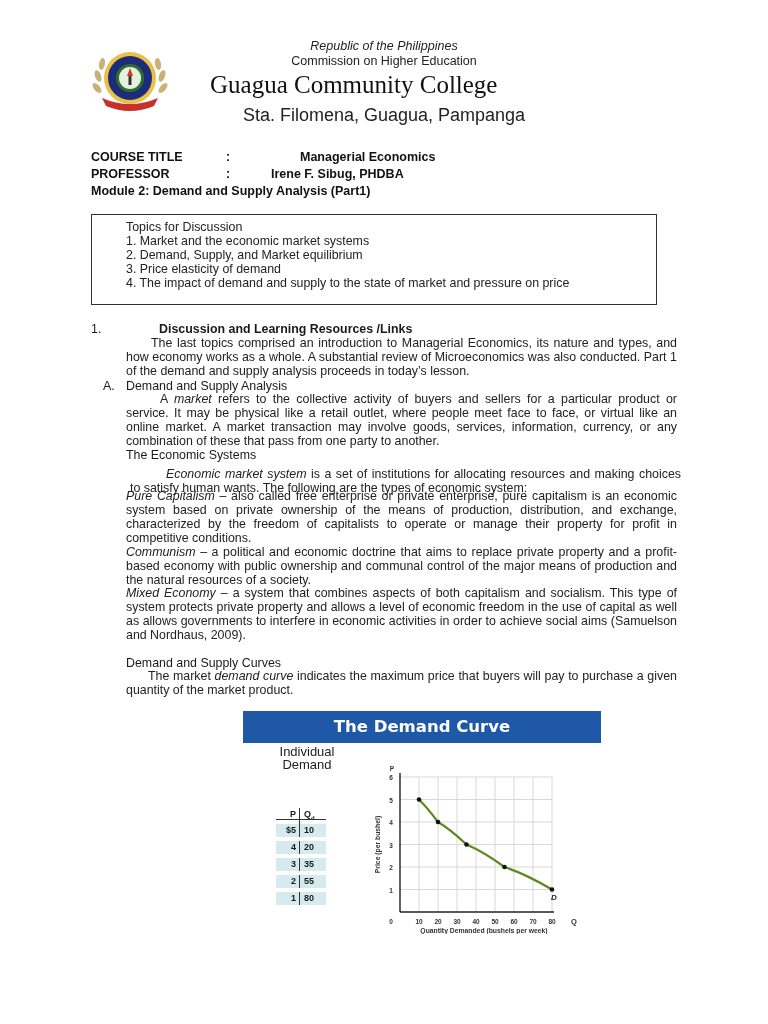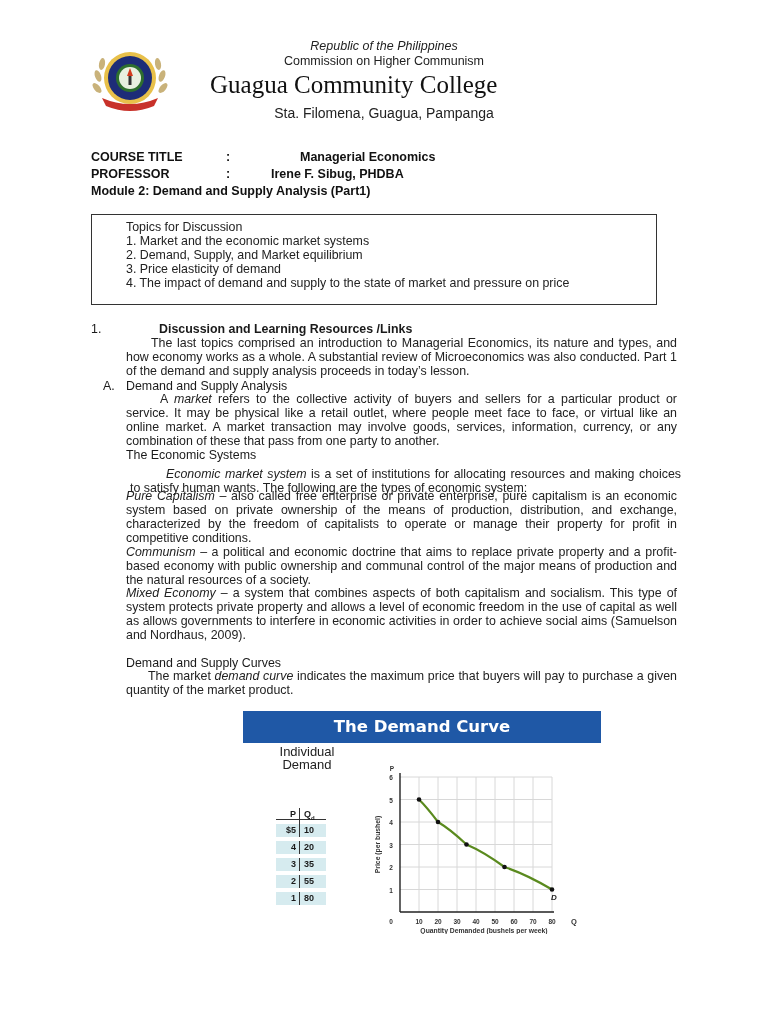--- a/index.html
+++ b/index.html
@@ -6,21 +6,21 @@
   body {
     width: 768px; height: 1024px; background: #ffffff; position: relative;
     font-family: "Liberation Sans", sans-serif; color: #1a1a1a; overflow: hidden;
   }
   .abs { position: absolute; }
 
   
   .logo { left: 92px; top: 46px; width: 76px; height: 70px; }
   .hdr-line { left: 0; width: 768px; text-align: center; font-size: 12.5px; color: #222; }
   .college { left: 210px; top: 71px; font-family: "Liberation Serif", serif; font-size: 25px; color: #111; white-space: nowrap; }
-  .address { left: 0; width: 768px; text-align: center; top: 105px; font-size: 14px; color: #222; }
+  .address { left: 0; width: 768px; text-align: center; top: 105px; font-size: 18px; color: #222; }
 
   
   .info { font-weight: bold; font-size: 12.5px; color: #111; white-space: nowrap; }
 
   
   .topics-box { left: 91px; top: 214px; width: 566px; height: 91px; border: 1px solid #333; box-sizing: border-box; }
   .topic-line { left: 126px; font-size: 12.4px; color: #222; white-space: nowrap; }
 
   
   .p { font-size: 12.4px; color: #222; line-height: 13.9px; text-align: justify; }
@@ -55,21 +55,21 @@
     <circle cx="38" cy="32" r="26" fill="#e8c04a"></circle>
     <circle cx="38" cy="32" r="22" fill="#1d2c78"></circle>
     <circle cx="38" cy="32" r="14" fill="#2e6f2e"></circle>
     <circle cx="38" cy="32" r="11" fill="#e8f0e0"></circle>
     <path d="M38 22 L35 30 L41 30 Z" fill="#d23a1e"></path>
     <rect x="36.5" y="30" width="3" height="9" fill="#333"></rect>
     <path d="M10 52 Q38 64 66 52 L62 60 Q38 70 14 60 Z" fill="#c8312a"></path>
   </svg>
 </div>
 <div class="abs hdr-line" style="top:39px;font-style:italic;">Republic of the Philippines</div>
-<div class="abs hdr-line" style="top:54px;">Commission on Higher Communism</div>
+<div class="abs hdr-line" style="top:54px;">Commission on Higher Education</div>
 <div class="abs college">Guagua Community College</div>
 <div class="abs address">Sta. Filomena, Guagua, Pampanga</div>
 
 <div class="abs info" style="left:91px; top:150px;">COURSE TITLE</div>
 <div class="abs info" style="left:226px; top:150px;">:</div>
 <div class="abs info" style="left:271px; top:150px;padding-left:29px;">Managerial Economics</div>
 <div class="abs info" style="left:91px; top:167px;">PROFESSOR</div>
 <div class="abs info" style="left:226px; top:167px;">:</div>
 <div class="abs info" style="left:271px; top:167px;">Irene F. Sibug, PHDBA</div>
 <div class="abs info" style="left:91px; top:184px;">Module 2: Demand and Supply Analysis (Part1)</div>

